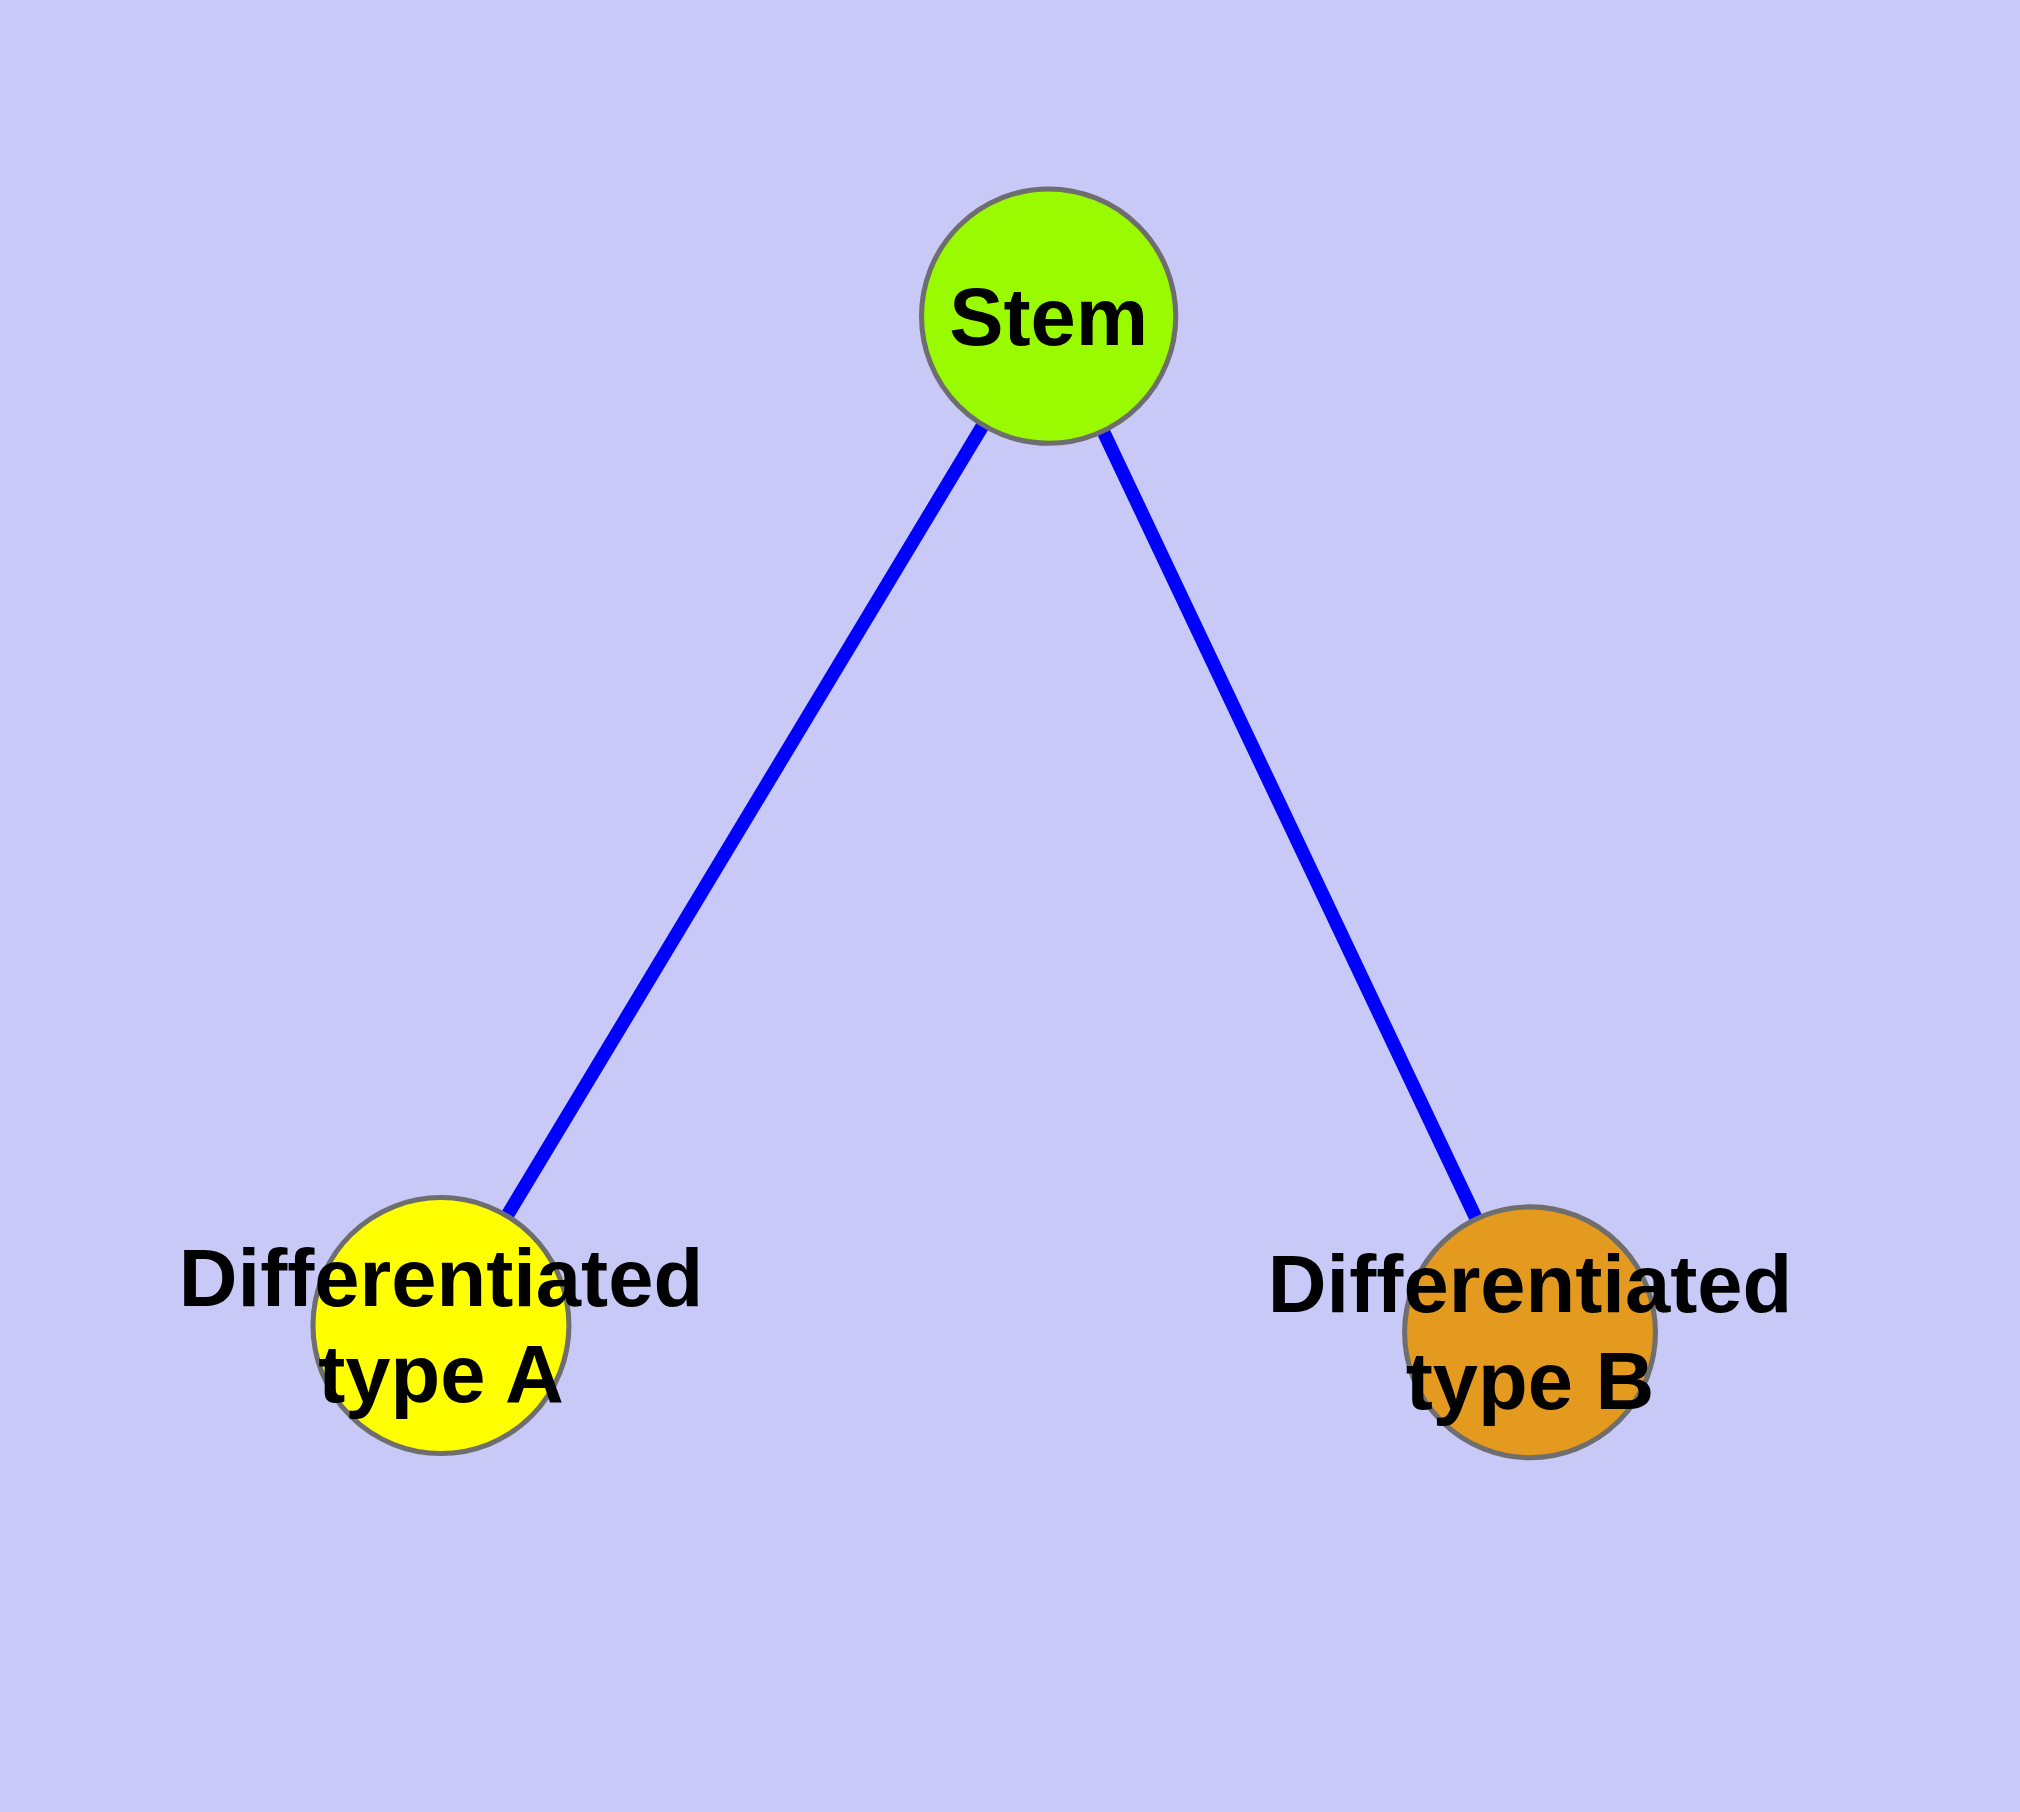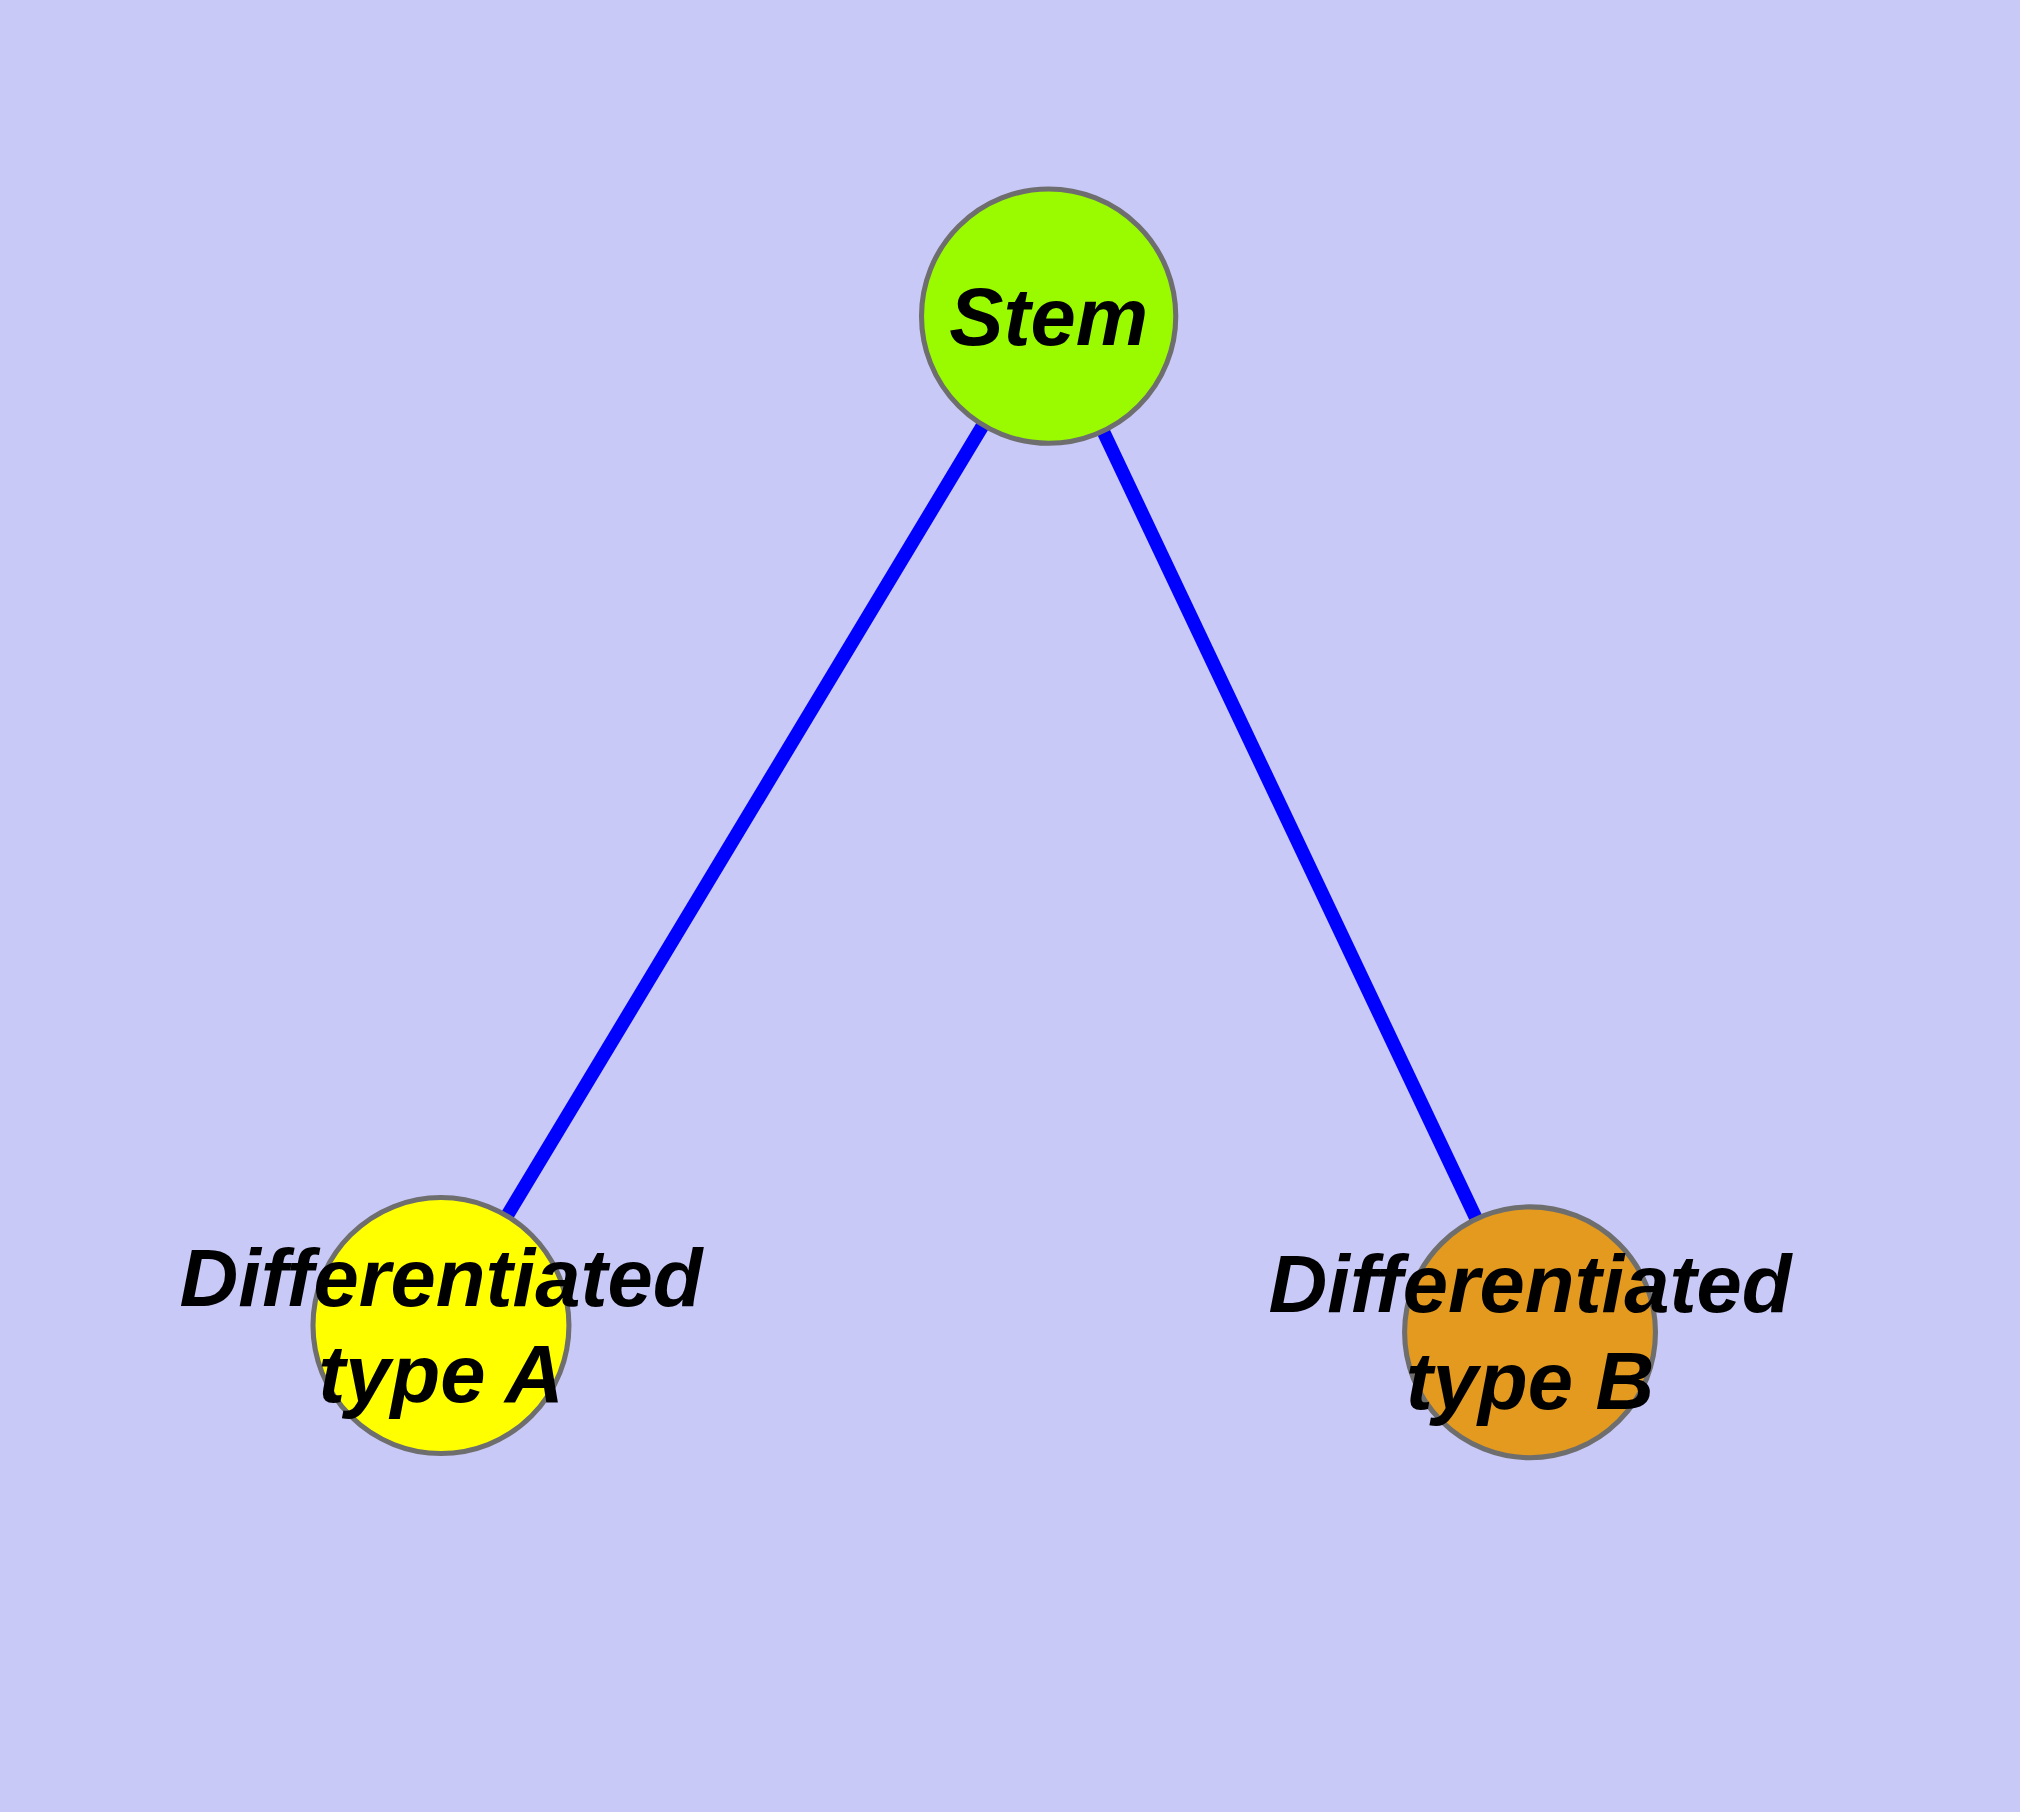--- a/index.html
+++ b/index.html
@@ -18,21 +18,21 @@
     height: 1812px;
   }
   svg.graph text {
     font-family: "Liberation Sans", sans-serif;
     font-weight: bold;
   }
 </style>
 </head>
 <body>
 
-<div class="canvas" id="canvas" style="background: rgb(201, 201, 248); font-style: italic;">
+<div class="canvas" id="canvas" style="background: rgb(201, 201, 248);">
   <svg class="graph" id="graph" viewBox="0 0 2384 2138">
     <g id="edges-layer">
         <line x1="1237" y1="373" x2="520" y2="1564" stroke="#0000FE" stroke-width="16"></line>
         <line x1="1237" y1="373" x2="1805" y2="1572" stroke="#0000FE" stroke-width="16"></line>
       </g>
     <g id="nodes-layer">
         <circle cx="1237" cy="373" r="150" fill="#9AFB00" stroke="#6E6E6E" stroke-width="6"></circle>
         <circle cx="520" cy="1564" r="151" fill="#FFFF00" stroke="#6E6E6E" stroke-width="6"></circle>
         <circle cx="1805" cy="1572" r="148" fill="#E39A1E" stroke="#6E6E6E" stroke-width="6"></circle>
       </g>

